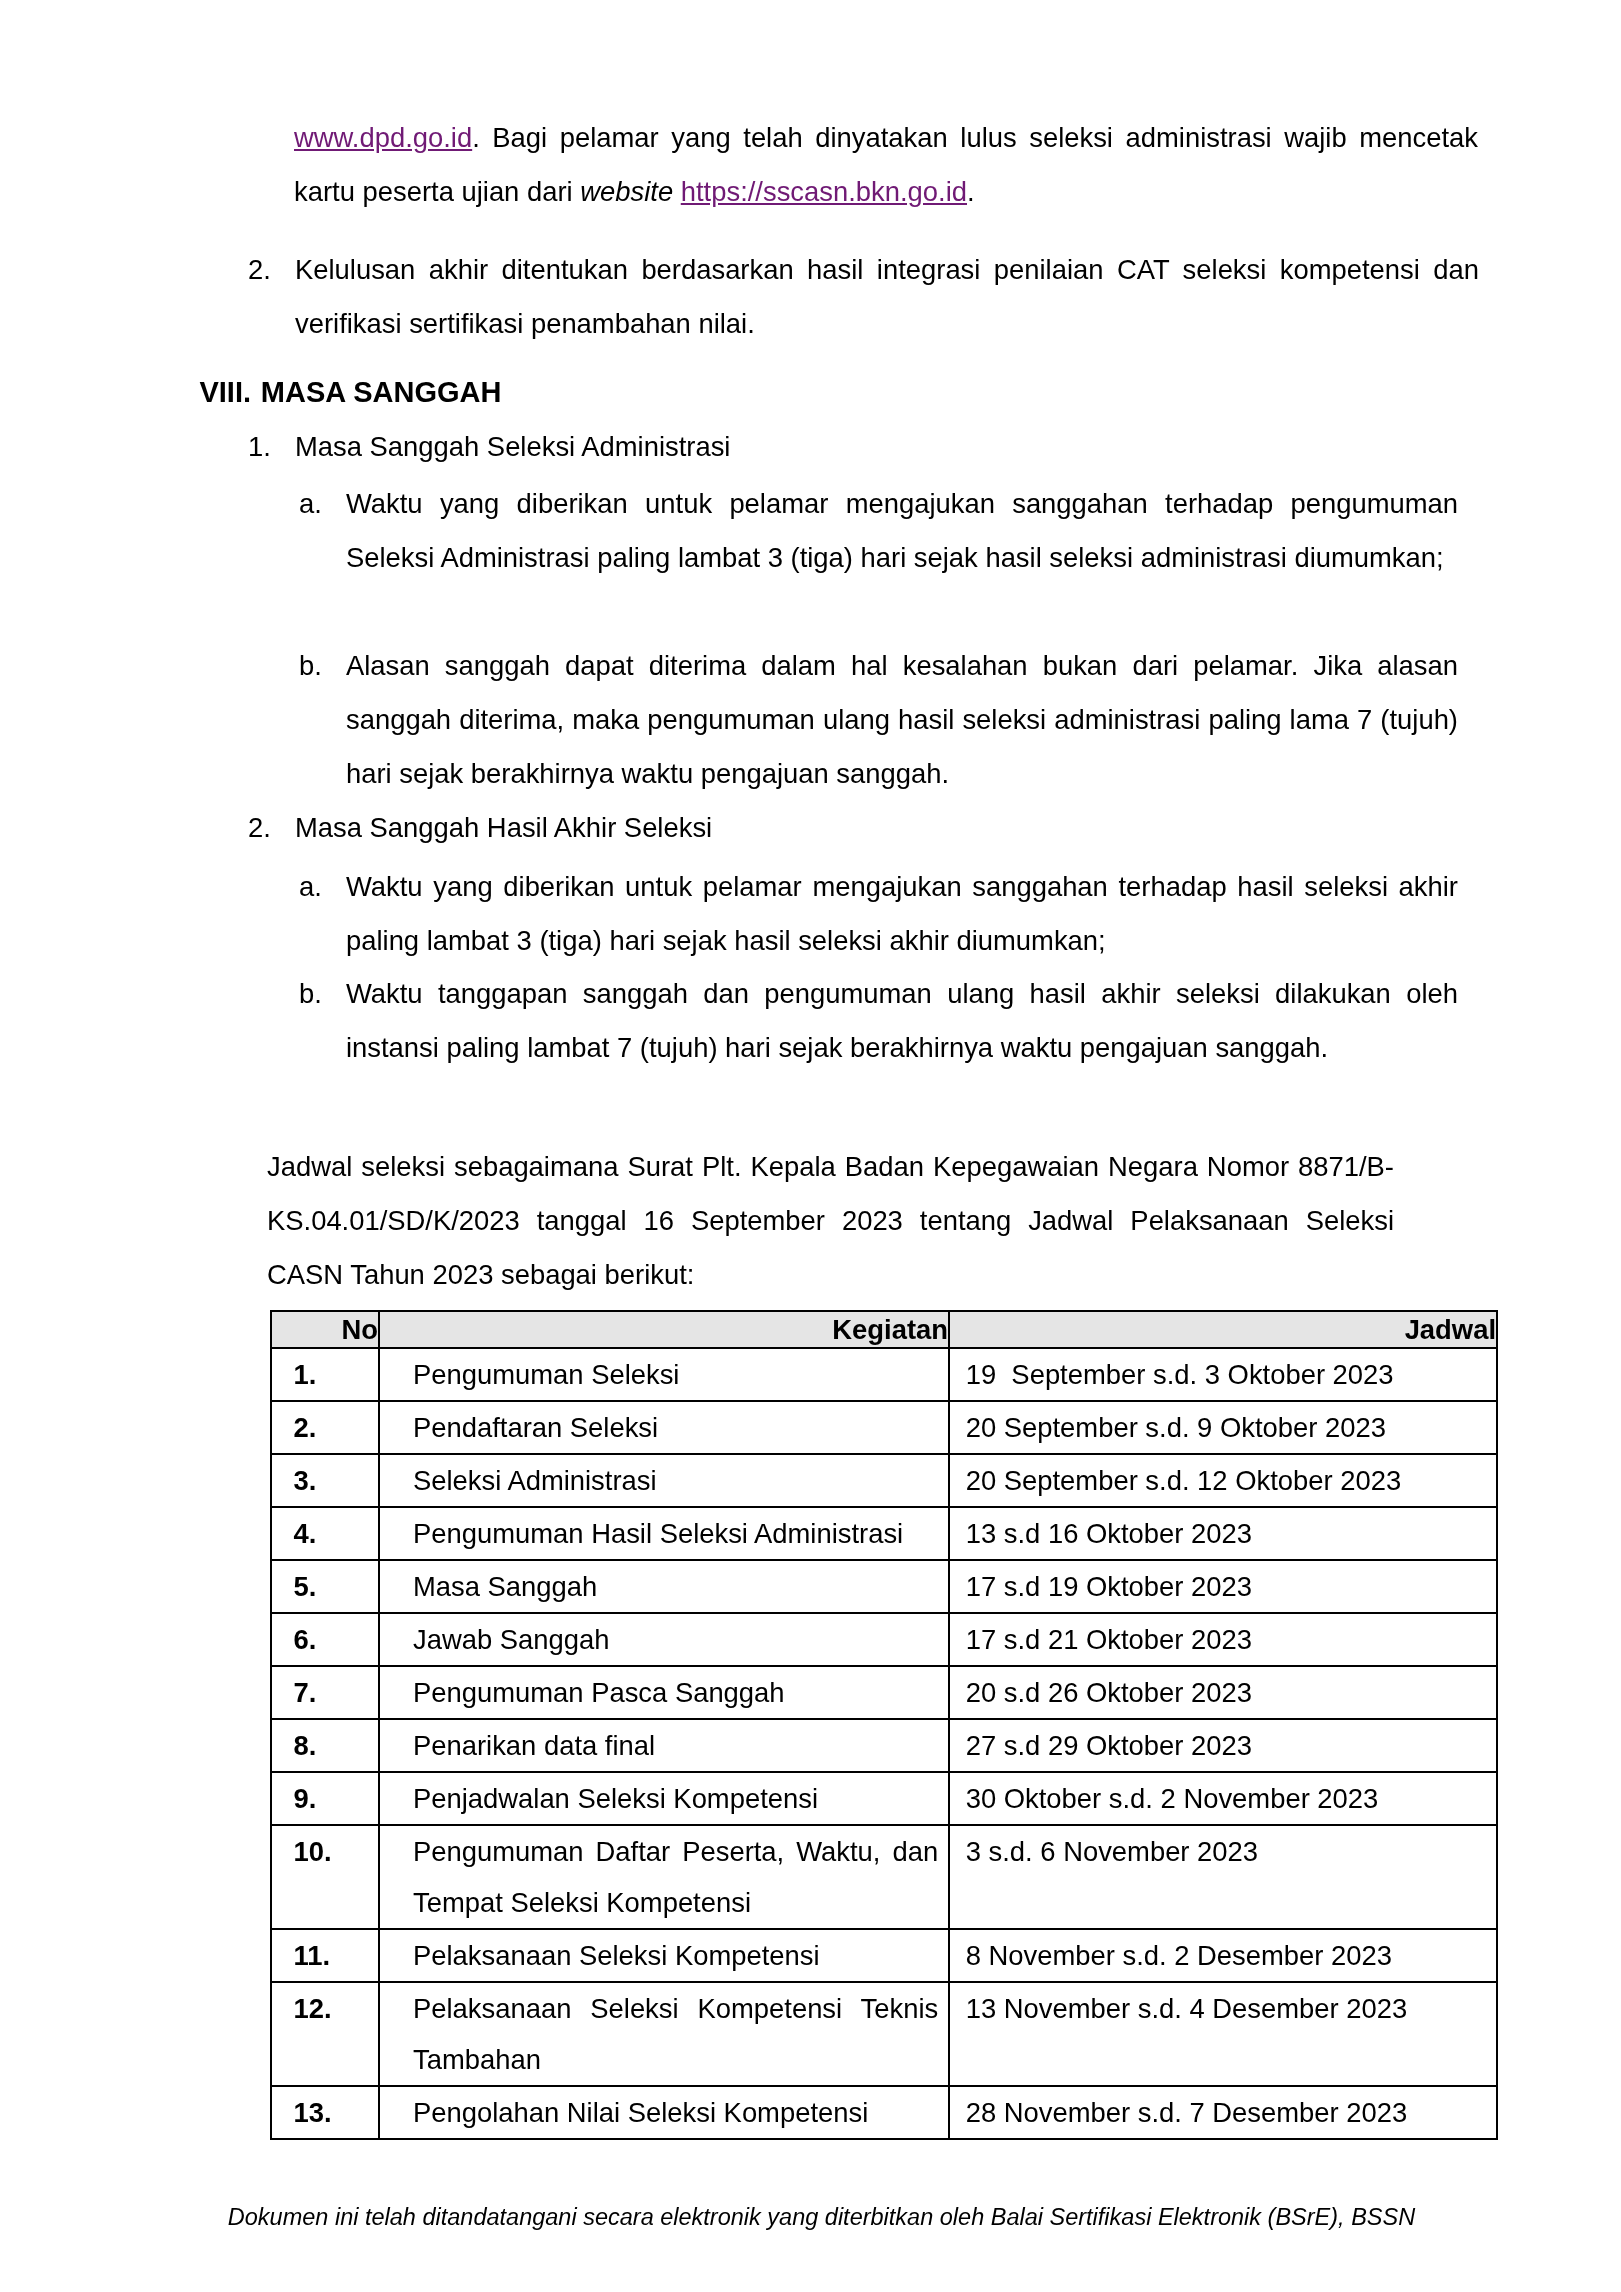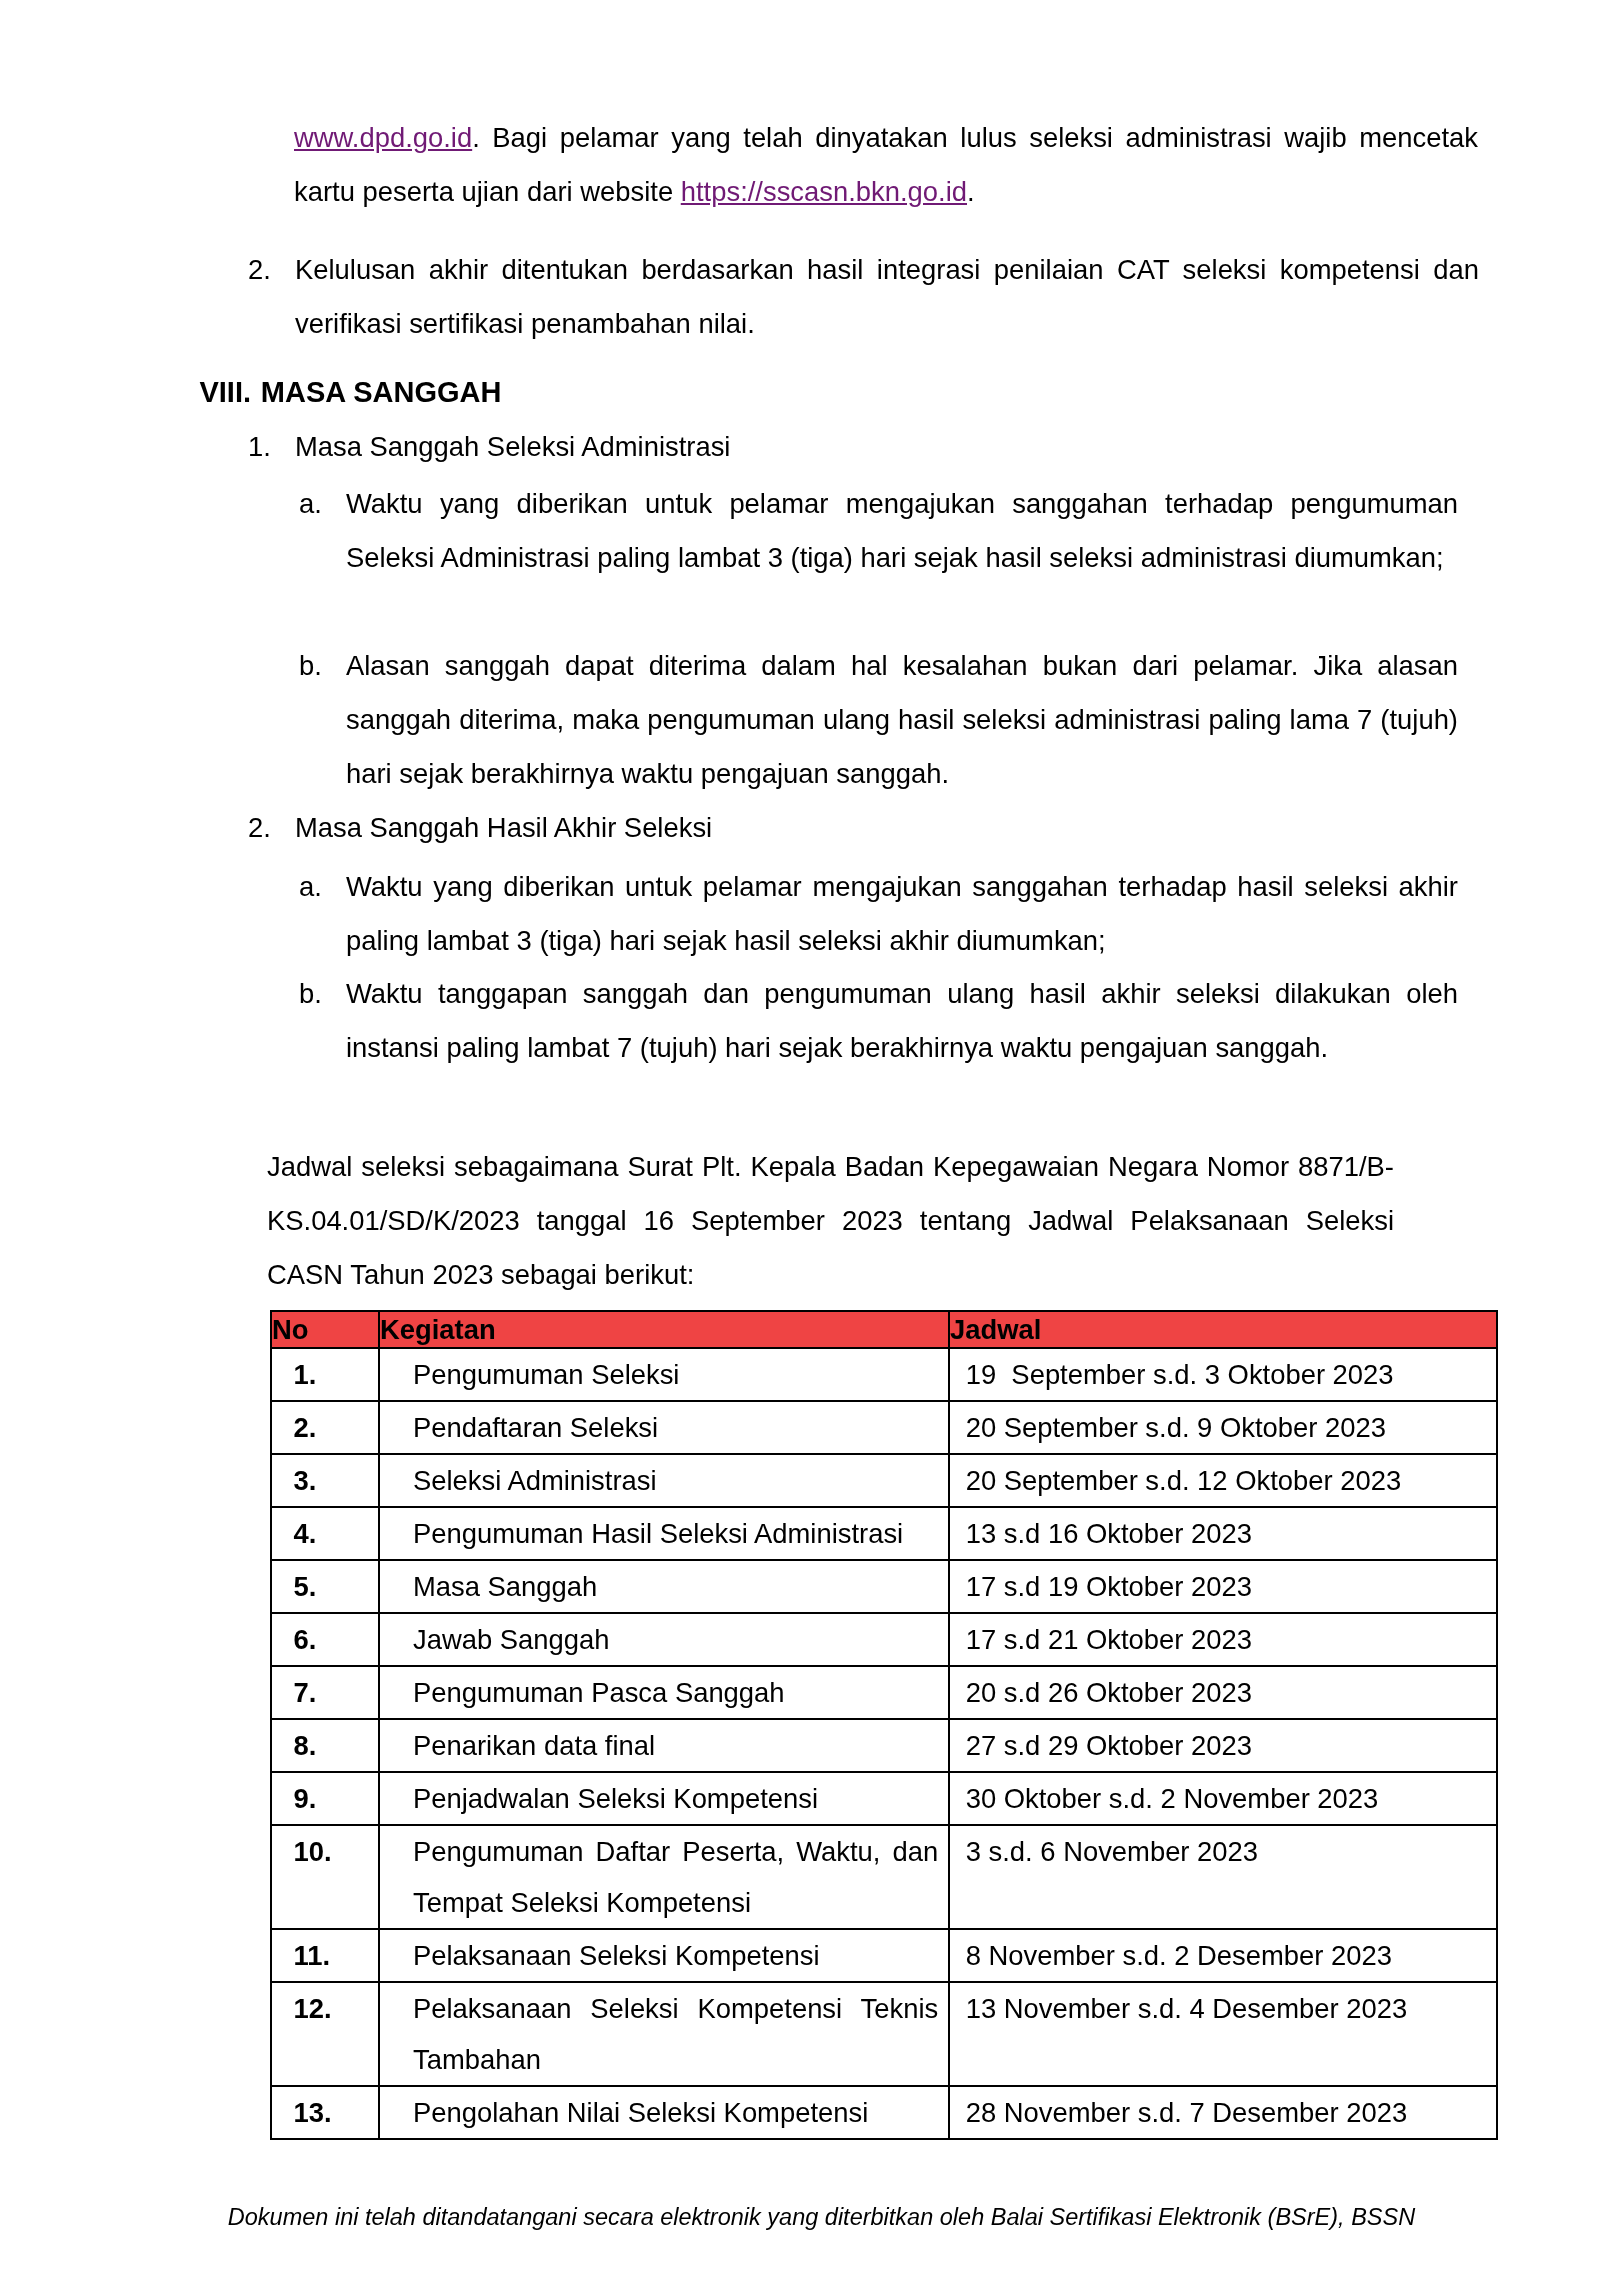--- a/index.html
+++ b/index.html
@@ -5,33 +5,33 @@
   * { margin:0; padding:0; box-sizing:border-box; }
   html,body { background:#e8e8e8; }
   .page {
     width:1621px; height:2293px; position:relative; margin:0 auto;
     background:#ffffff; color:#000;
     font-family:"Liberation Sans","DejaVu Sans",sans-serif;
     font-size:27.4px; line-height:54px;
   }
   .abs { position:absolute; }
   .justify { text-align:justify; }
-  .i { }
+  .i { font-style:italic; }
   a.doclink { color:#701a75; text-decoration:underline; cursor:pointer; }
   
   .li { display:flex; align-items:flex-start; }
   .li .marker { flex:0 0 47px; }
   .hrow { display:flex; align-items:center; font-weight:bold; font-size:29px; }
   .hrow .hnum { flex:0 0 59px; text-align:right; }
   .hrow .hlabel { margin-left:9.8px; }
   
   table.sched { border-collapse:collapse; table-layout:fixed; width:1226px; }
   table.sched td, table.sched th { border:2px solid #000; vertical-align:top; overflow:hidden; }
   table.sched th {
-    background:#ef4444; font-weight:bold; text-align:left;
+    background:#e5e5e5; font-weight:bold; text-align:right;
     line-height:35px; height:37px; font-size:27.4px;
   }
   table.sched td { line-height:51px; font-size:27.4px; }
   td.c-no { font-weight:bold; padding-left:21.6px; }
   td.c-keg { padding-left:33px; padding-right:9.8px; text-align:justify; }
   td.c-jad { padding-left:15.7px; padding-right:6px; white-space:pre-wrap; }
   .footer-note {
     width:100%; text-align:center; font-style:italic; font-size:23.5px; line-height:29px;padding-left:22px;
   }
 </style>

